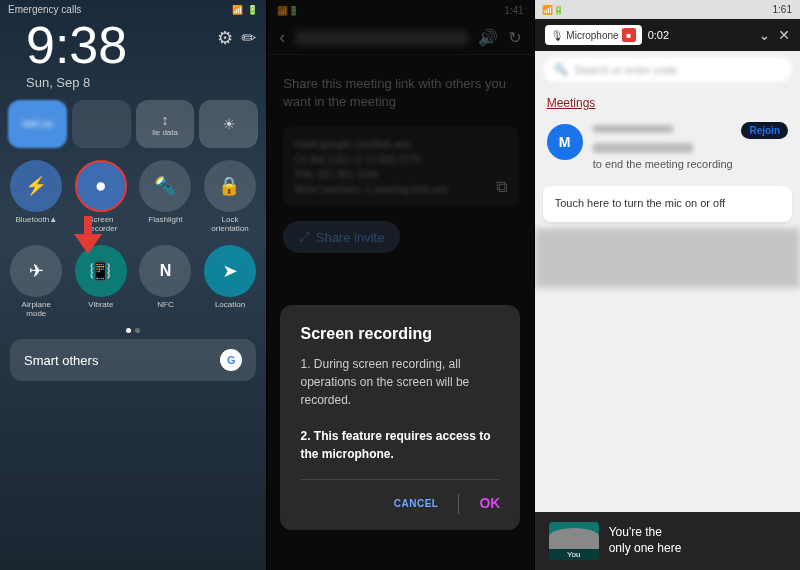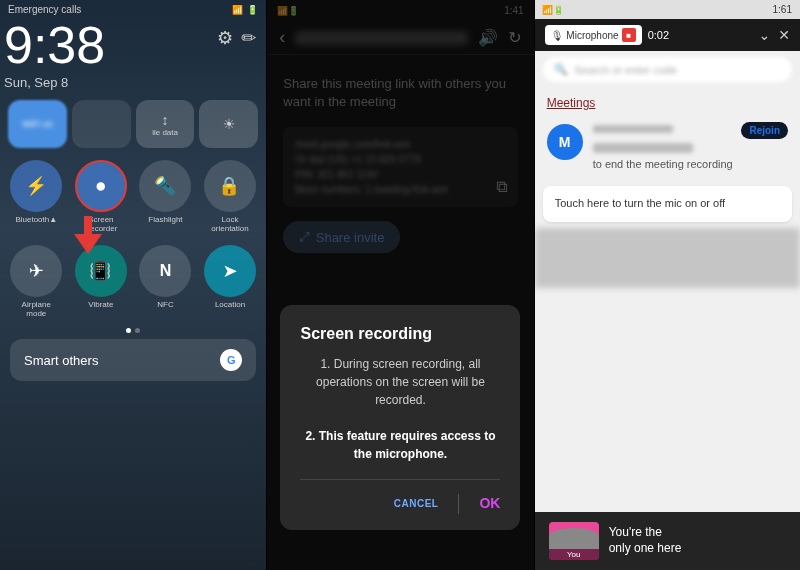--- a/index.html
+++ b/index.html
@@ -27,21 +27,21 @@
       align-items: flex-end;
       padding: 4px 8px;
       font-size: 10px;
       color: #fff;
     }
 
     .p1-time-row {
       display: flex;
       justify-content: space-between;
       align-items: flex-start;
-      padding: 0 10px 6px 4px;
+      padding: 0 10px 6px 26px;
     }
     .p1-time {
       font-size: 52px;
       font-weight: 300;
       color: #fff;
       line-height: 1;
     }
     .p1-date {
       font-size: 13px;
       color: #ccc;
@@ -250,21 +250,20 @@
       font-size: 16px;
       color: #fff;
       font-weight: 600;
       margin-bottom: 12px;
     }
     .p2-dialog-body {
       font-size: 12px;
       color: #ccc;
       line-height: 1.5;
       margin-bottom: 16px;
-      text-align: center;
     }
     .p2-dialog-body strong { color: #fff; }
     .p2-dialog-actions {
       display: flex;
       justify-content: flex-end;
       gap: 20px;
       border-top: 1px solid #444;
       padding-top: 12px;
     }
     .p2-btn-cancel {
@@ -444,21 +443,21 @@
     .p3-you-only {
       padding: 10px 14px;
       display: flex;
       align-items: center;
       gap: 10px;
     }
     .p3-you-thumb {
       width: 50px;
       height: 38px;
       border-radius: 4px;
-      background: #ec4899;
+      background: #0f766e;
       display: flex;
       flex-direction: column;
       align-items: flex-start;
       justify-content: flex-end;
       overflow: hidden;
     }
     .p3-you-label {
       background: rgba(0,0,0,0.5);
       color: #fff;
       font-size: 8px;

